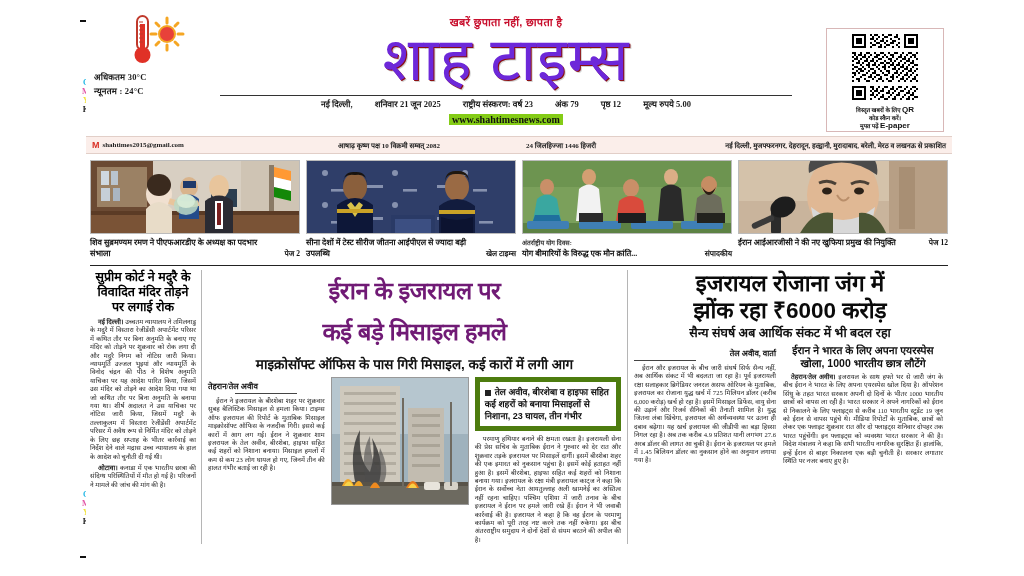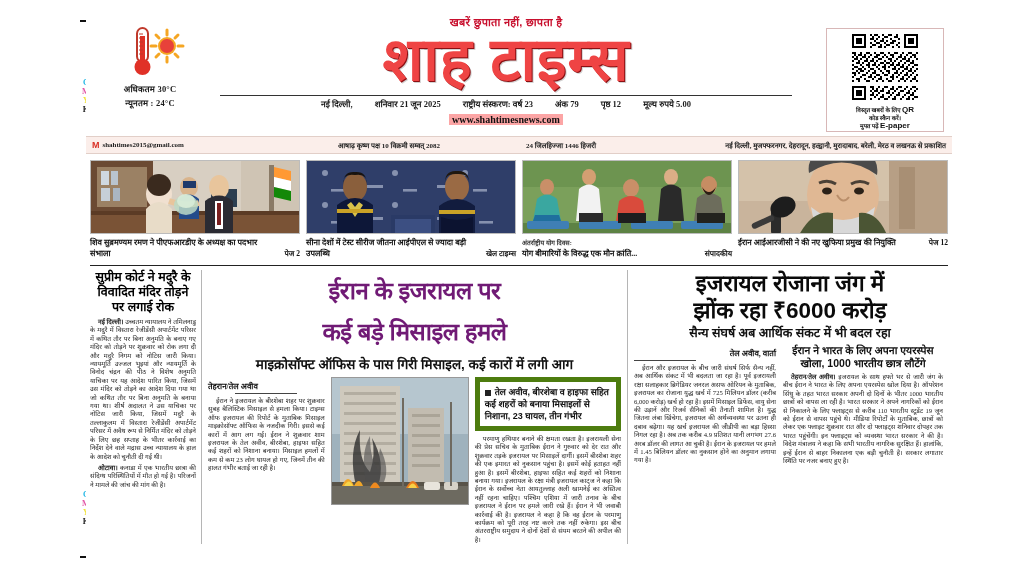--- a/index.html
+++ b/index.html
@@ -28,44 +28,44 @@
 
   
   .sheet {
     position: absolute; left: 86px; top: 8px; width: 866px; height: 566px;
     background: #fff;
   }
 
   
   .masthead { position: relative; height: 128px; }
   .weather {
-    position: absolute; left: 8px; top: 16px; width: 112px; text-align: center;
+    position: absolute; left: 8px; top: 4px; width: 112px; text-align: left;
   }
   .thermo { position: relative; height: 56px; }
   .thermo svg { position: absolute; left: 50%; transform: translateX(-50%); top: 0; }
   .wx-line { font-size: 8.5px; font-weight: 700; color: #1c1c1c; margin-top: 3px;
              letter-spacing: .2px; }
   .wx-line .deg { font-family: "Liberation Serif", serif; }
 
   .titleblock { position: absolute; left: 120px; top: 6px; width: 600px; text-align: center; }
   .slogan { font-size: 11px; font-weight: 700; color: #c8102e; letter-spacing: .3px;
             font-family: "Liberation Sans", sans-serif; }
   .logo {
     font-family: "Liberation Sans", sans-serif;
-    font-size: 60px; line-height: 66px; font-weight: 700; color: #ef4444;
+    font-size: 60px; line-height: 66px; font-weight: 400; color: #6d28d9;
     letter-spacing: 1px;
     text-shadow: 1px 1px 0 #8c0f12, 2px 2px 0 rgba(0,0,0,.18);
     margin-top: -2px;
     text-align: center;
   }
   .mast-rule { border-top: 1.5px solid #333; margin: 2px 14px 0 14px; }
   .mast-info { display: flex; justify-content: center; gap: 22px; font-size: 8.5px;
                font-weight: 700; color: #1b1b1b; padding-top: 2px; }
   .site { font-family: "Liberation Serif", serif; font-size: 10px; font-weight: 700;
-          color: #111; background: #fca5a5; display: inline-block; padding: 0 3px;
+          color: #111; background: #84cc16; display: inline-block; padding: 0 3px;
           margin-top: 2px; }
 
   .qrbox {
     position: absolute; right: 8px; top: 20px; width: 118px; height: 104px;
     border: 1px solid #d8b7b7; background: #fff; padding: 4px;
     text-align: center;
   }
   .qr { width: 66px; height: 66px; margin: 1px auto 2px; }
   .qr-cap { font-size: 6px; line-height: 8px; color: #111; font-weight: 700; }
   .qr-cap b { font-family: "Liberation Sans", sans-serif; font-size: 8px; }

